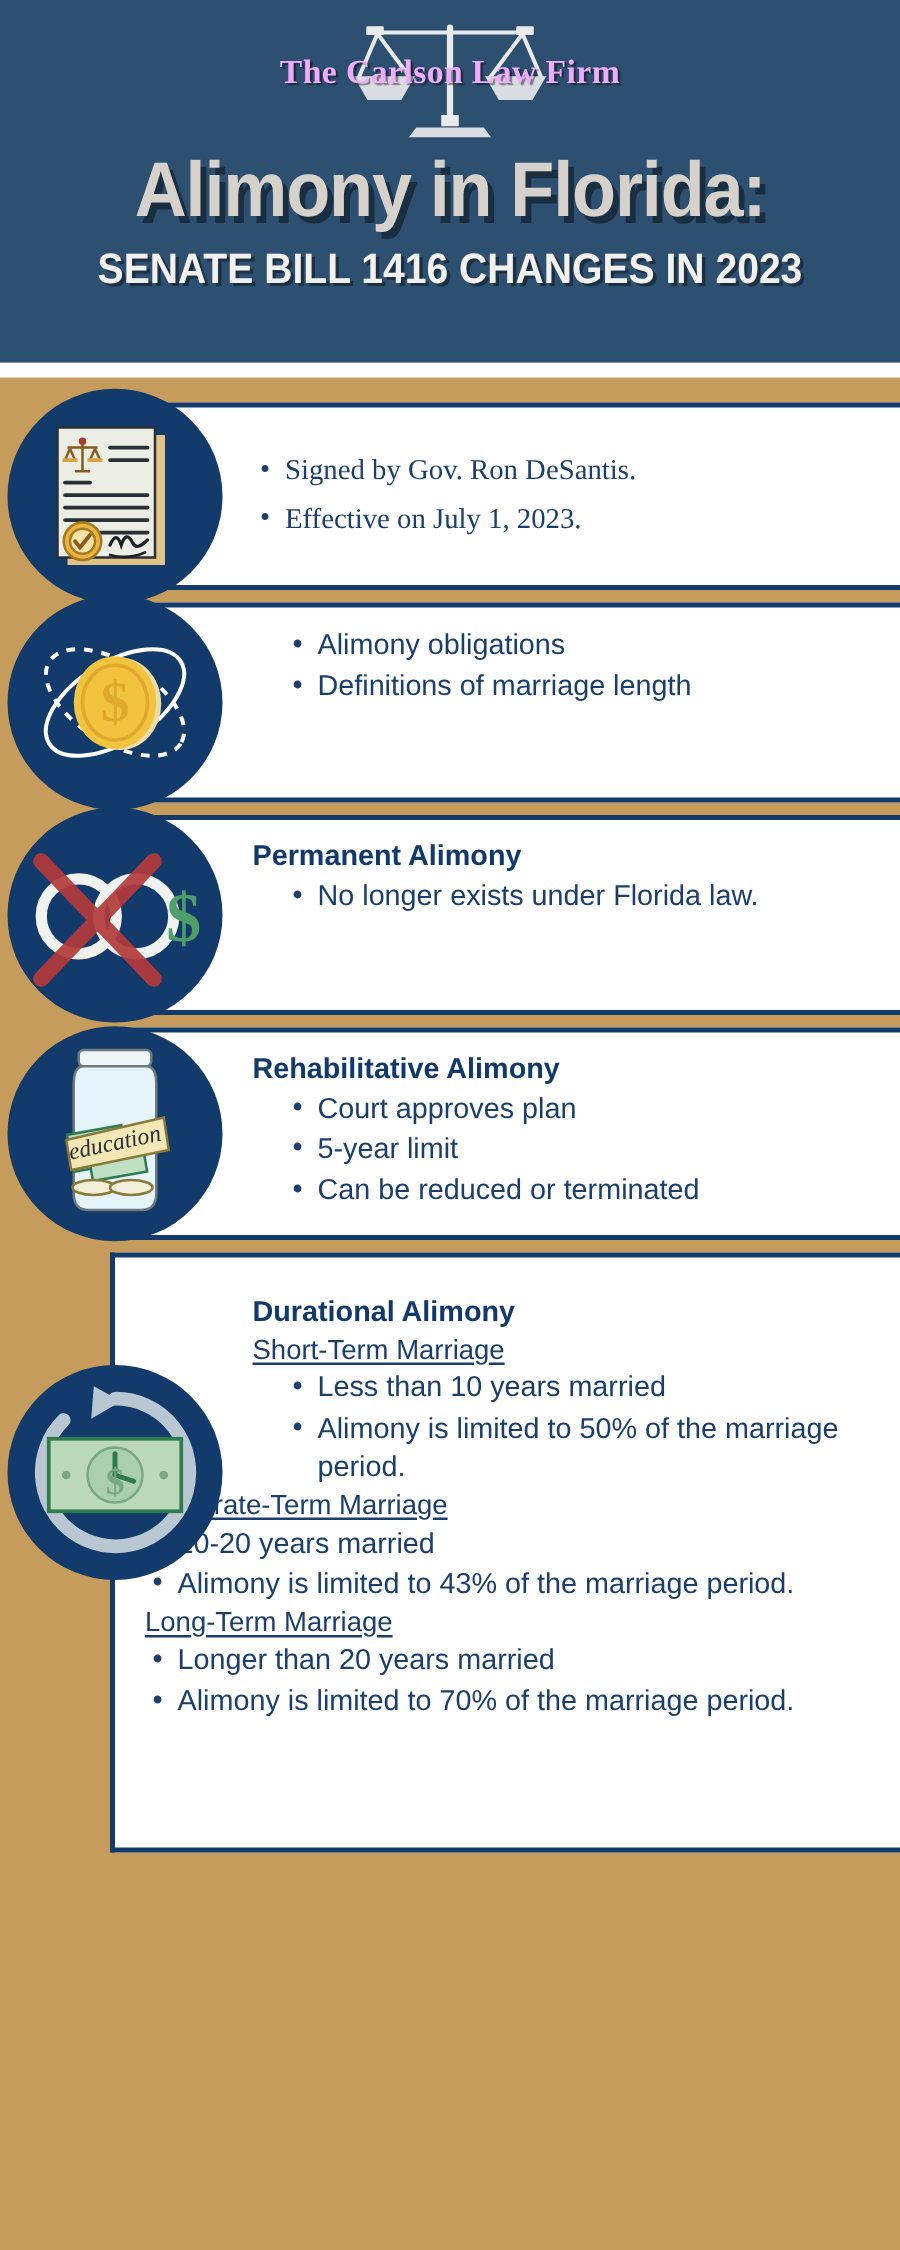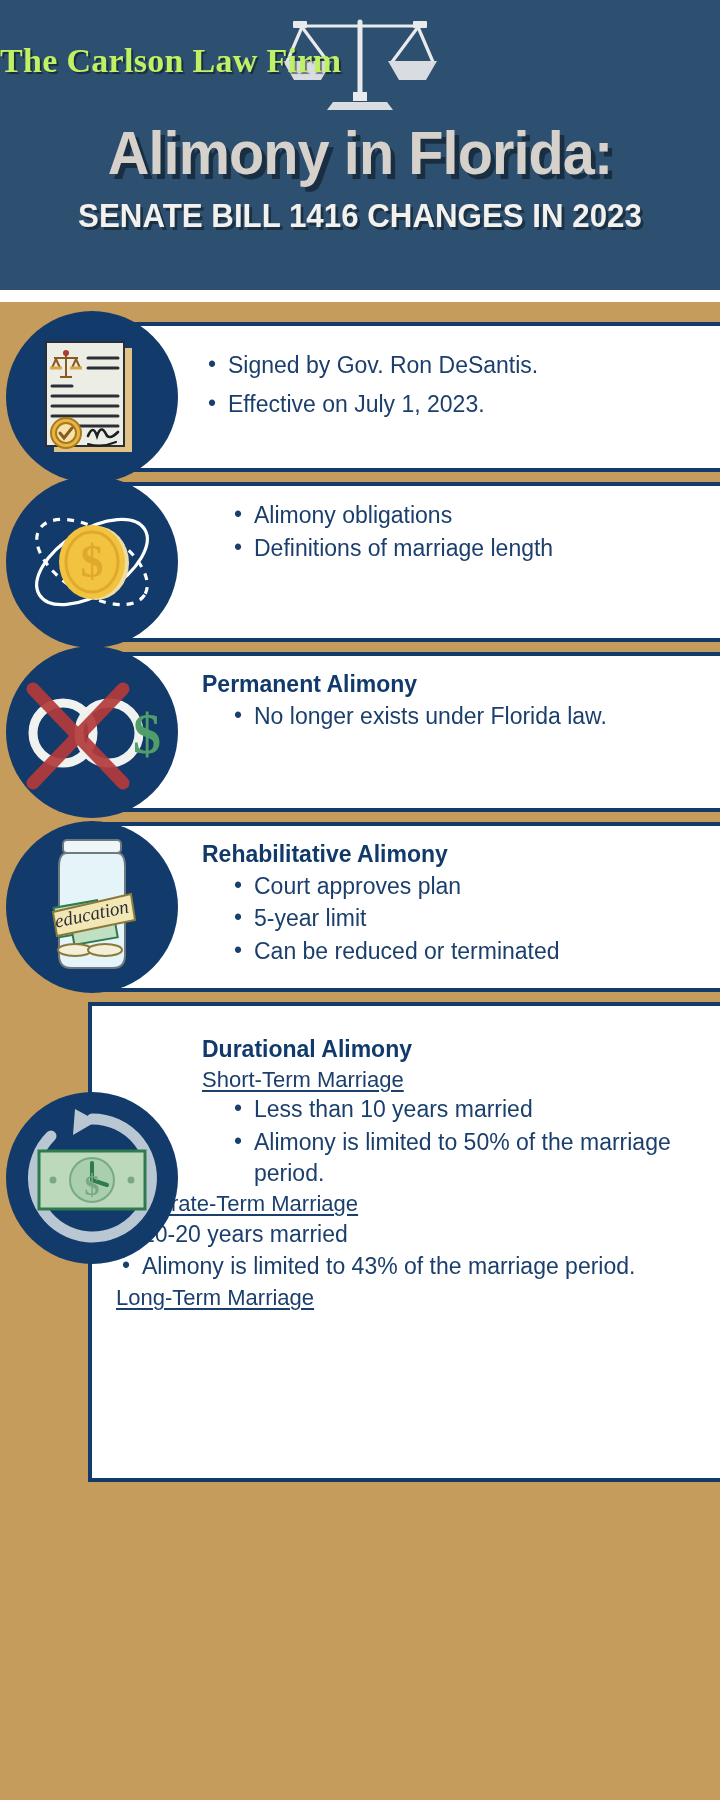--- a/index.html
+++ b/index.html
@@ -36,26 +36,26 @@
     left: 50%;
     top: 2px;
     transform: translateX(-50%);
   }
 
   #firm-name {
     position: absolute;
     left: 0;
     right: 0;
     top: 30px;
-    text-align: left;
+    text-align: center;
     font-family: "Liberation Serif", serif;
     font-weight: bold;
-    font-size: 34px;
+    font-size: 27px;
     letter-spacing: 0.3px;
-    color: #bef264;
+    color: #f0abfc;
     text-shadow: 2px 2px 1px rgba(0,0,0,0.45);
     white-space: nowrap;
   }
 
   #main-title {
     text-align: center;
     font-family: "Liberation Sans Narrow", "Liberation Sans", sans-serif;
     font-weight: bold;
     font-size: 62px;
     line-height: 1.0;
@@ -168,21 +168,21 @@
     position: absolute;
     left: 6px;
     top: -1px;
     font-size: 23px;
     color: #1b3f6c;
   }
 
   ul.bullets.indent { margin-left: 26px; }
   ul.bullets.indent3 { margin-left: 4px; }
 
-  .card.c1 .card-inner { padding: 24px 14px 18px 110px; }
+  .card.c1 .card-inner { padding: 35px 14px 18px 110px; font-family: Liberation Serif, serif; }
   .card.c1 ul.bullets li { margin-bottom: 8px; }
 
   .card.c2 { min-height: 160px; }
   .card.c3 { min-height: 160px; }
   .card.c4 { min-height: 170px; }
 
   .card.c5 { min-height: 480px; }
   .card.c5 .card-inner { padding: 29px 14px 16px 110px; }
   .card.c5 .wide { margin-left: -86px; }
 </style>
@@ -364,16 +364,20 @@
         <li>Alimony is limited to 50% of the marriage period.</li>
       </ul>
 
       <div class="sub-heading wide">Moderate-Term Marriage</div>
       <ul class="bullets indent3 wide">
         <li>10-20 years married</li>
         <li>Alimony is limited to 43% of the marriage period.</li>
       </ul>
 
       <div class="sub-heading wide">Long-Term Marriage</div>
+      <ul class="bullets indent3 wide">
+        <li>Longer than 20 years married</li>
+        <li>Alimony is limited to 70% of the marriage period.</li>
+      </ul>
     </div>
   </div>
 
 </div>
 
 </body></html>

